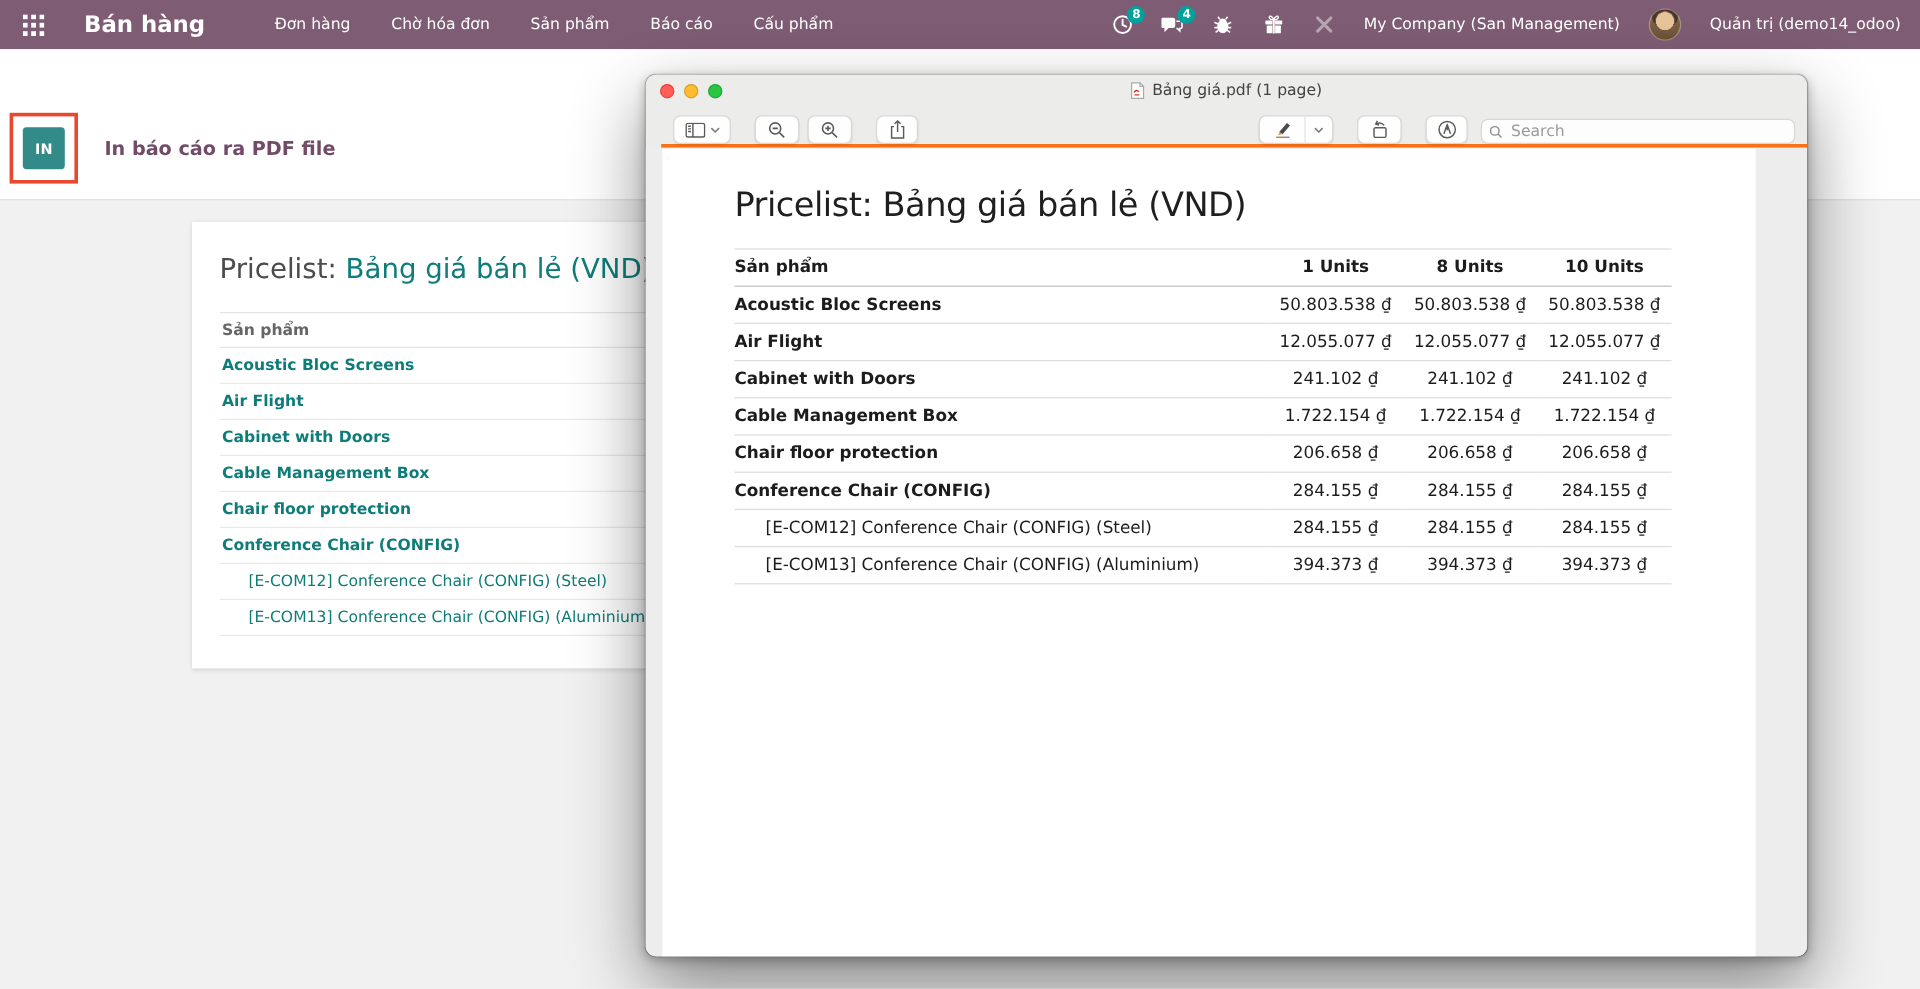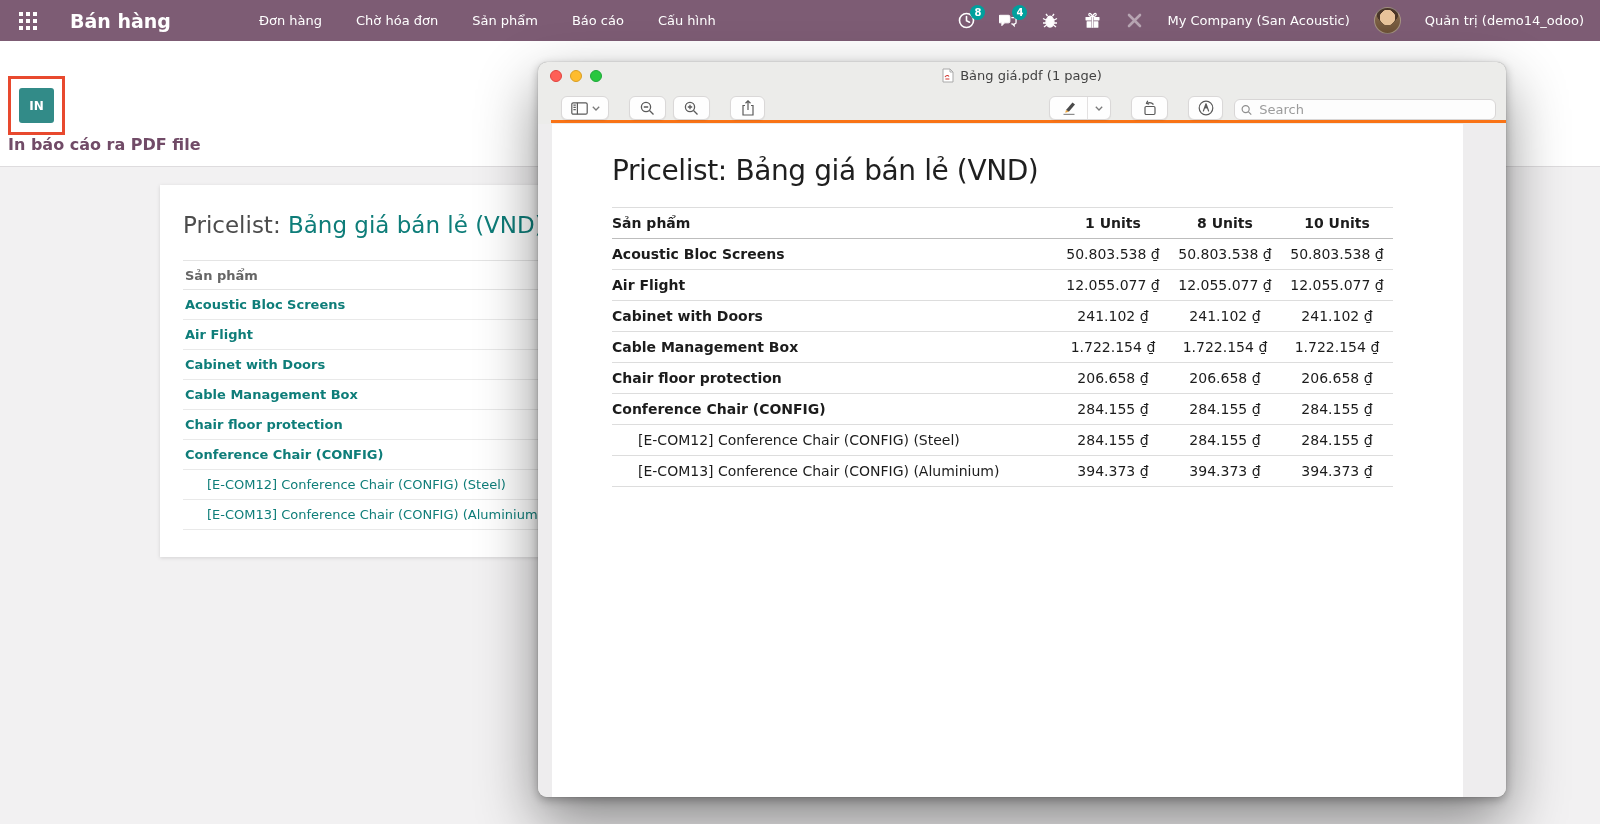--- a/index.html
+++ b/index.html
@@ -11,21 +11,21 @@
   }
   .screen { position:relative; width:1600px; height:824px; overflow:hidden; }
 
   
   .navbar {
     position:absolute; top:0; left:0; right:0; height:41px;
     background:#7d5c74; color:#fff;
     display:flex; align-items:center; padding:0 16px;
   }
   .apps-btn { width:24px; height:24px; display:flex; align-items:center; justify-content:center; cursor:pointer; margin-right:30px; }
-  .app-title { font-size:19px; font-weight:700; margin-right:88px; white-space:nowrap; cursor:pointer; }
+  .app-title { font-size:19px; font-weight:700; margin-right:58px; white-space:nowrap; cursor:pointer; }
   .nav-menu { display:flex; gap:34px; font-size:13px; }
   .nav-item { cursor:pointer; white-space:nowrap;text-align:right; }
   .nav-right { margin-left:auto; display:flex; align-items:center; gap:24px; font-size:13px; }
   .icon-wrap { position:relative; width:18px; height:18px; display:flex; align-items:center; justify-content:center; cursor:pointer; }
   .badge {
     position:absolute; top:-7px; right:-10px; background:#00a09d; color:#fff;
     font-size:10px; font-weight:700; min-width:15px; height:15px; line-height:15px;
     border-radius:8px; text-align:center; padding:0 3px;
   }
   .company-name, .user-name { white-space:nowrap; cursor:pointer; }
@@ -40,28 +40,28 @@
 
   
   .control-panel {
     position:absolute; top:41px; left:0; right:0; height:126px;
     background:#fff; border-bottom:1px solid #dedcde;
   }
   .breadcrumb { position:absolute; top:19px; left:15px; font-size:18px; }
   .bc-parent { color:#0e7d79; cursor:pointer; }
   .bc-sep { color:#999; margin:0 8px; }
   .bc-current { color:#8a8a8a; }
-  .action-row { position:absolute; top:35px; left:8px; display:flex; align-items:flex-start;flex-direction:column; }
+  .action-row { position:absolute; top:53px; left:8px; display:flex; align-items:center; }
   .red-box { border:3px solid #e8492e; padding:9px 8px; display:inline-flex; background:transparent; }
   .in-btn {
     width:35px; height:35px; background:#328b88; color:#fff; border:none;
     font-weight:700; font-size:12px; border-radius:3px; cursor:pointer;
     font-family:inherit;
   }
-  .caption { font-size:16px; font-weight:700; color:#714b67; }
+  .caption { margin-left:22px; font-size:16px; font-weight:700; color:#714b67; }
 
   
   .content { position:absolute; top:168px; left:0; right:0; bottom:0; background:#f2f1f2; }
   .report-card {
     position:absolute; left:160px; top:17px; width:1240px; height:372px;
     background:#fff; box-shadow:0 1px 4px rgba(0,0,0,.13);
     padding:27px 24px 0 23px;
   }
   .card-title { font-size:23px; color:#4c4c4c; margin:0 0 22px 0; font-weight:400; }
   .card-title .pl-name { color:#0e7d79; }
@@ -156,21 +156,21 @@
     <nav class="nav-menu">
 
         <span class="nav-item">Đơn hàng</span>
 
         <span class="nav-item">Chờ hóa đơn</span>
 
         <span class="nav-item">Sản phẩm</span>
 
         <span class="nav-item">Báo cáo</span>
 
-        <span class="nav-item">Cấu hình</span>
+        <span class="nav-item">Cấu phẩm</span>
       </nav>
     <div class="nav-right">
       <div class="icon-wrap">
         <svg width="17" height="17" viewBox="0 0 17 17" fill="none" stroke="#fff" stroke-width="1.6">
           <circle cx="8.5" cy="8.5" r="7"></circle>
             <path d="M8.5 4.5 V8.7 L11.5 10.2" stroke-linecap="round"></path>
         </svg>
         <span class="badge">8</span>
       </div>
       <div class="icon-wrap">
@@ -194,21 +194,21 @@
           <rect x="7.4" y="5" width="2.2" height="10.8" fill="#7d5c74"></rect>
           <rect x="7.7" y="5" width="1.6" height="10.8" fill="#fff"></rect>
           <path d="M8.5 4.6 C6.5 4.6 4.5 3.8 4.8 2.2 C5.1 0.8 7.5 1.2 8.5 4.6 C9.5 1.2 11.9 0.8 12.2 2.2 C12.5 3.8 10.5 4.6 8.5 4.6 z" fill="none" stroke="#fff" stroke-width="1.2"></path>
         </svg>
       </div>
       <div class="icon-wrap">
         <svg width="17" height="17" viewBox="0 0 17 17" stroke="rgba(255,255,255,0.45)" stroke-width="2.6" stroke-linecap="round">
           <path d="M3 3 L14 14 M14 3 L3 14"></path>
         </svg>
       </div>
-      <span class="company-name">My Company (San Acoustic)</span>
+      <span class="company-name">My Company (San Management)</span>
       <div class="avatar"></div>
       <span class="user-name">Quản trị (demo14_odoo)</span>
     </div>
   </header>
 
   <div class="control-panel">
     <div class="action-row">
       <span class="red-box">
         <button class="in-btn">IN</button>
       </span>

